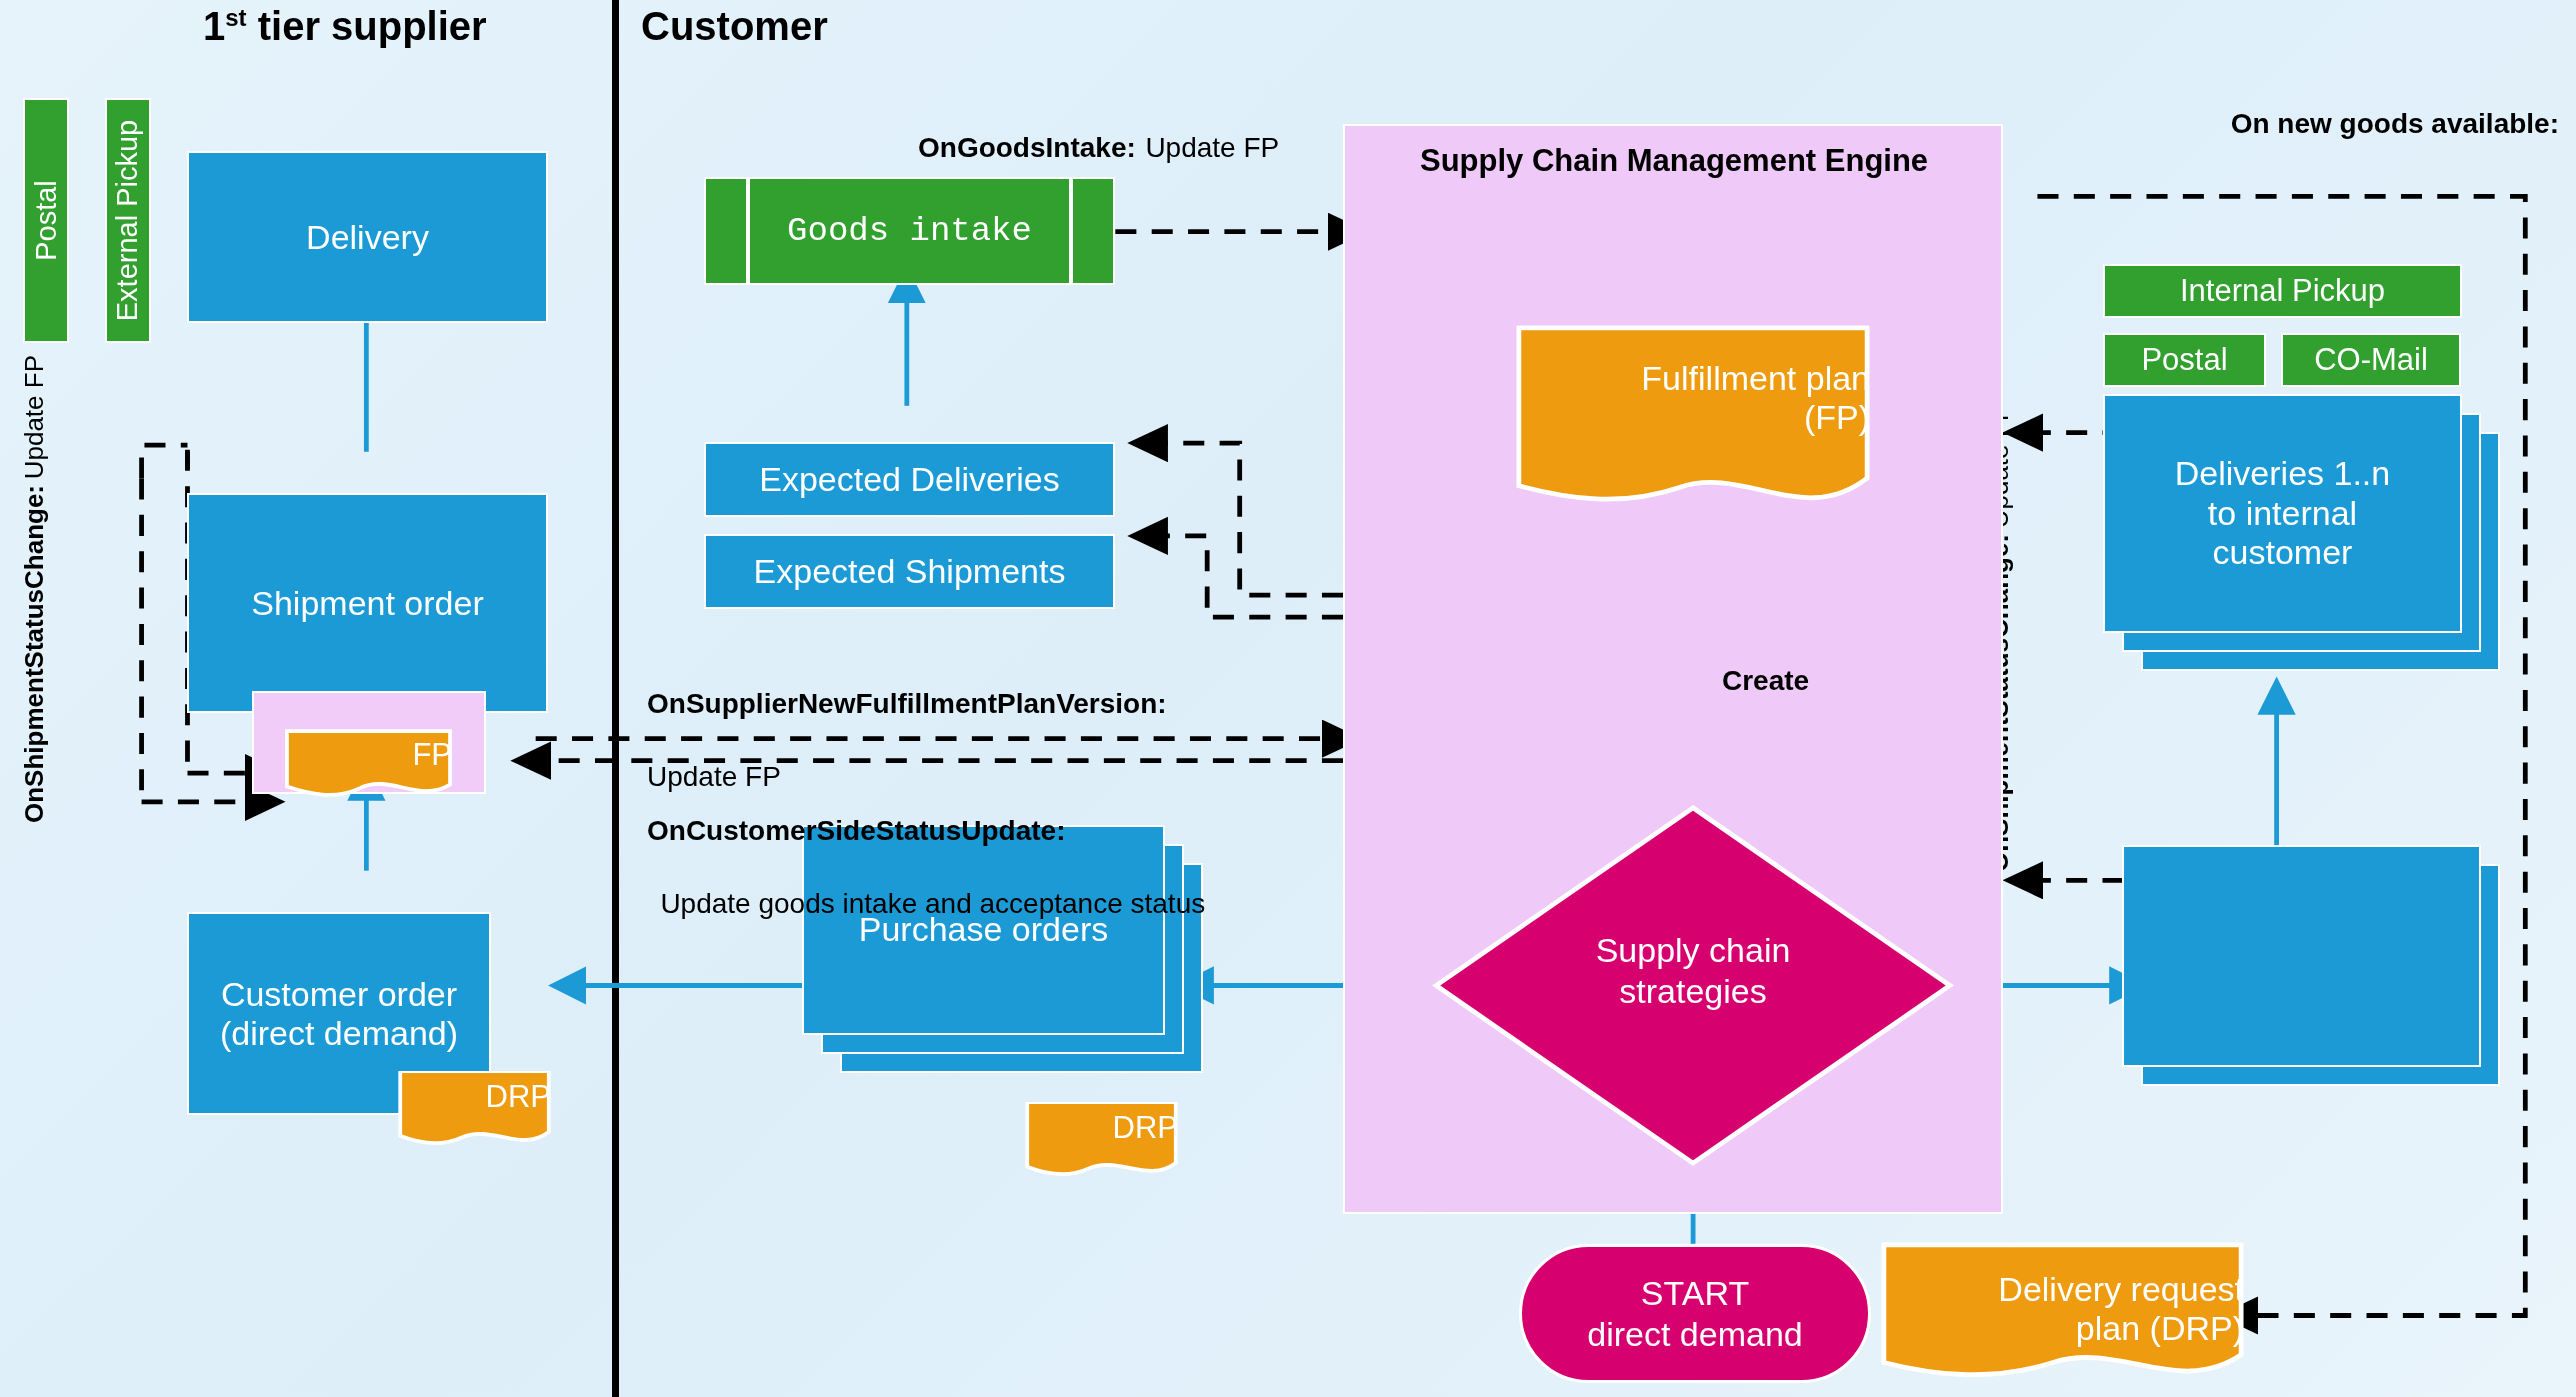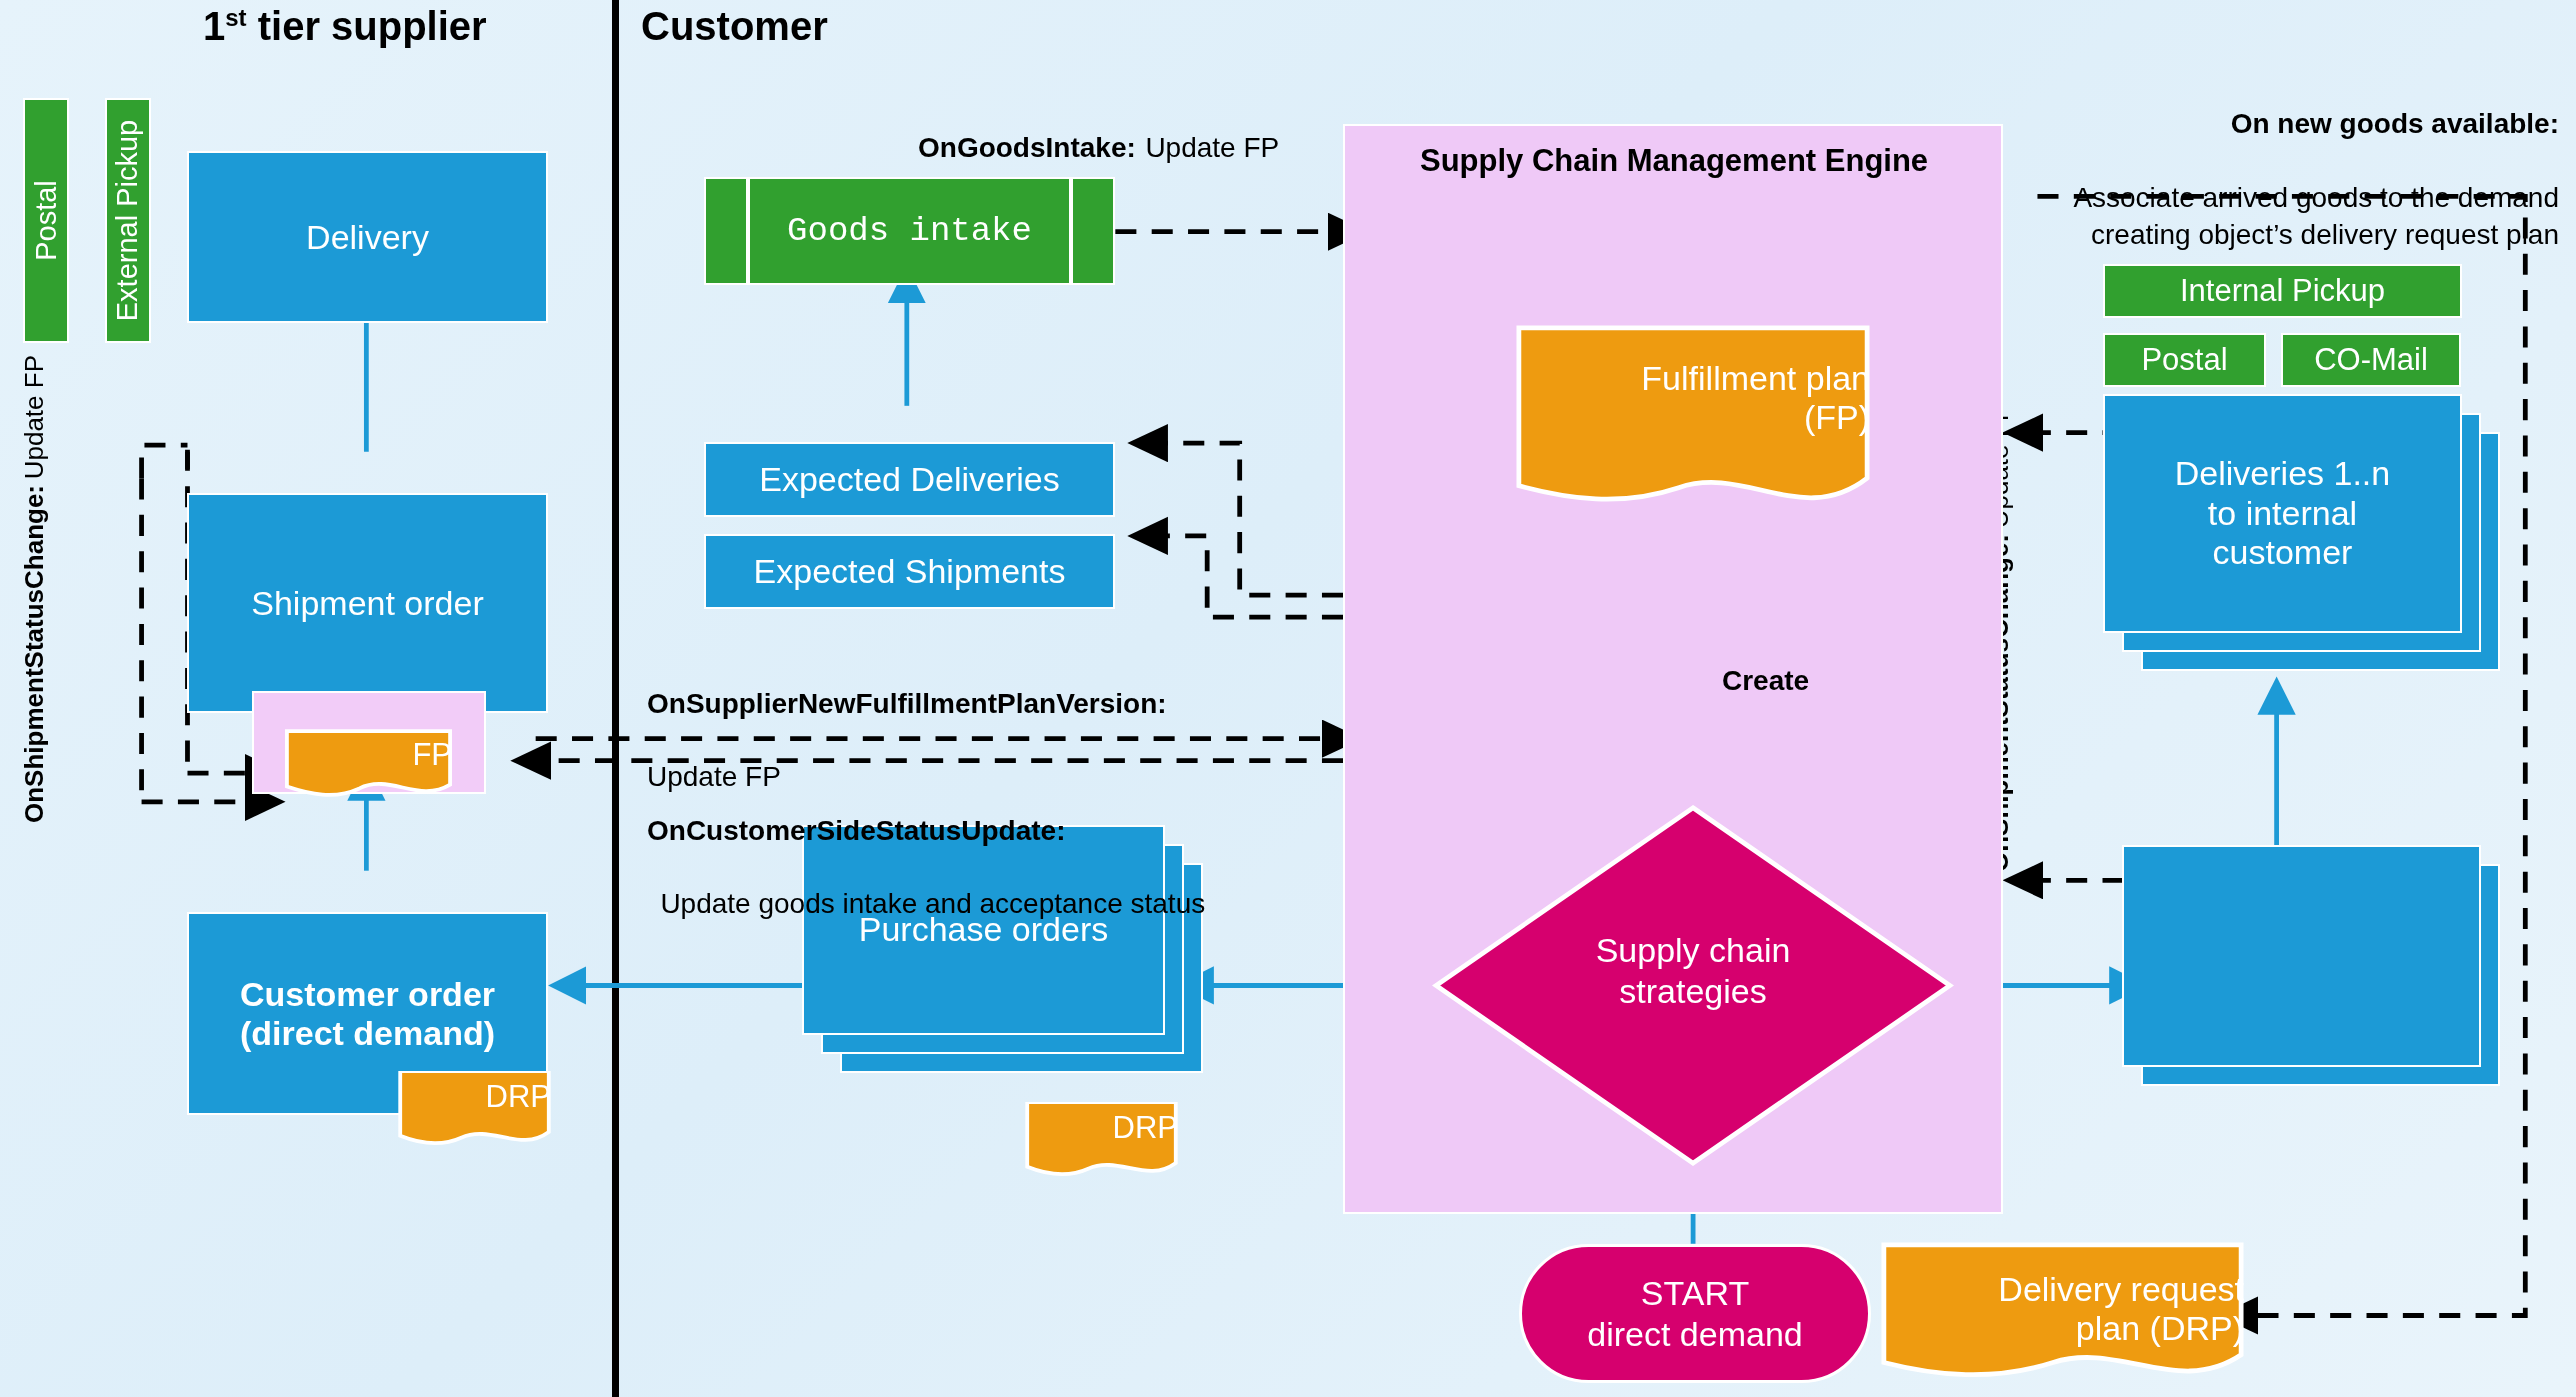--- a/index.html
+++ b/index.html
@@ -163,21 +163,21 @@
   </div>
 
   <div class="pinkbox" style="left:252px;top:691px;width:234px;height:103px;"></div>
   <div class="wave" style="left:285px;top:729px;width:167px;height:73px;">
     <svg width="167" height="73" viewBox="0 0 175 76">
       <path d="M2,2 H173 V58 C140,78 110,46 78,62 C52,74 26,68 2,60 Z" fill="#EE9B10" stroke="#fff" stroke-width="4"></path>
     </svg>
     <div class="wtext" style="top:7.7px;font-size:31px;">FP</div>
   </div>
 
-  <div class="node blue" style="left:187px;top:876px;width:361px;height:203px;font-size:34px;white-space:pre-line;font-weight:bold;">
+  <div class="node blue" style="left:187px;top:876px;width:304px;height:203px;font-size:34px;white-space:pre-line;">
     <span>Customer order
 (direct demand)</span>
   </div>
   <div class="wave" style="left:398px;top:1071px;width:153px;height:80px;">
     <svg width="153" height="80" viewBox="0 0 160 84">
       <path d="M2,0 H158 V64 C128,86 98,56 66,70 C44,80 22,76 2,68 Z" fill="#EE9B10" stroke="#fff" stroke-width="4"></path>
     </svg>
     <div class="wtext" style="top:7.7px;font-size:31px;">DRP</div>
   </div>
 
@@ -228,22 +228,20 @@
     <span class="sub">Update FP</span>
   </div>
 
   <div class="lbl" style="left:647px;top:777px;font-size:28px;line-height:1.3;">
     <b>OnCustomerSideStatusUpdate:</b><br>
     <span class="sub" style="margin-left:13.4px;">Update goods intake and acceptance status</span>
   </div>
 
   <div class="lbl" style="left:2014px;top:69px;font-size:28px;line-height:1.32;text-align:right;width:545px;">
     <b>On new goods available:</b><br>
-    <span class="sub">Associate arrived goods to the demand
-creating object’s delivery request plan</span>
   </div>
 
   <div class="vlabel" style="left:1984px;top:872px;">
     <div style="display:flex;align-items:flex-end;gap:5.7px;">
       <span style="font-weight:bold;font-size:26px;">OnShipmentStatusChange:</span>
       <span style="font-size:26px;">Update FP</span>
     </div>
   </div>
 
   <div class="engine" style="left:1343px;top:124px;width:660px;height:1090px;"></div>

